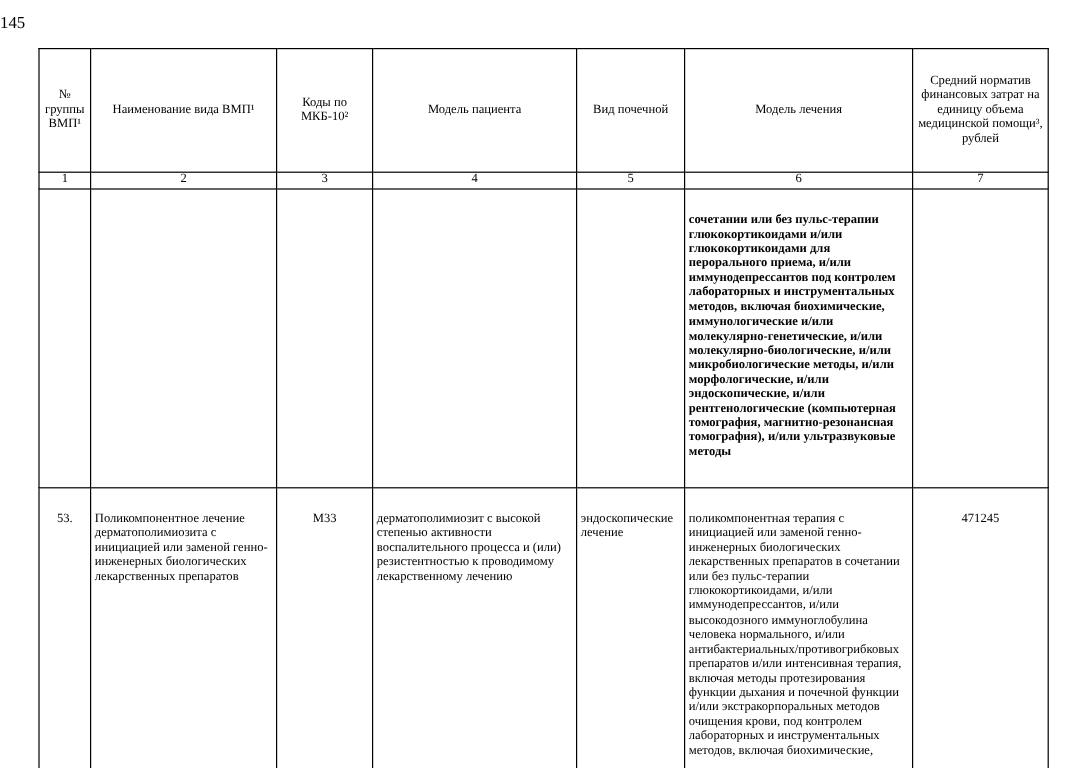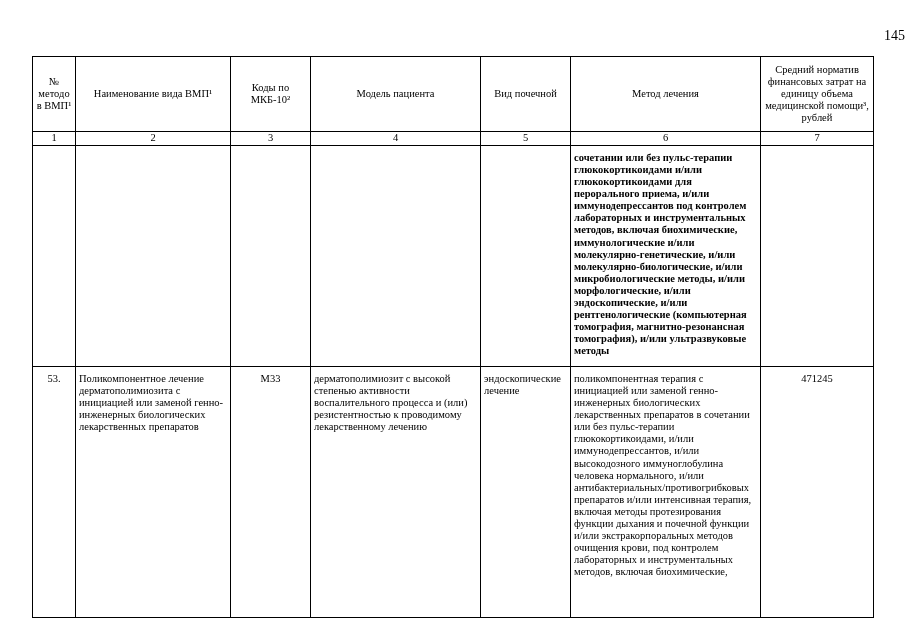--- a/index.html
+++ b/index.html
@@ -12,37 +12,37 @@
     color: #000000;
     -webkit-font-smoothing: antialiased;
   }
   .page {
     position: relative;
     width: 905px;
     height: 640px;
     overflow: hidden;
   }
   .page-number {
-    text-align: right;
-    padding-top: 28px;
+    text-align: left;
+    padding-top: 12px;
     font-size: 14px;
   }
   table.vmp {
     border-collapse: collapse;
     table-layout: fixed;
     width: 841px;
     margin: 12px 0 0 32px;
   }
   table.vmp th,
   table.vmp td {
     border: 1px solid #000000;
     font-size: 10.5px;
     line-height: 1.15;
     font-weight: normal;
-    padding: 6px 3px;
+    padding: 20px 3px;
     vertical-align: top;
     overflow-wrap: break-word;
     word-wrap: break-word;
   }
   tr.header-row th {
     text-align: center;
     vertical-align: middle;
     height: 62px;
   }
   tr.colnum-row td {
@@ -73,26 +73,26 @@
       <col style="width:155px">
       <col style="width:80px">
       <col style="width:170px">
       <col style="width:90px">
       <col style="width:190px">
       <col style="width:113px">
     </colgroup>
 
     <tbody>
         <tr class="header-row">
-      <th>№ методов ВМП¹</th>
+      <th>№ группы ВМП¹</th>
       <th>Наименование вида ВМП¹</th>
       <th>Коды по МКБ-10²</th>
       <th>Модель пациента</th>
       <th>Вид почечной</th>
-      <th>Метод лечения</th>
+      <th>Модель лечения</th>
       <th>Средний норматив финансовых затрат на единицу объема медицинской помощи³, рублей</th>
     </tr>
 
     <tr class="colnum-row">
       <td>1</td>
       <td>2</td>
       <td>3</td>
       <td>4</td>
       <td>5</td>
       <td>6</td>

